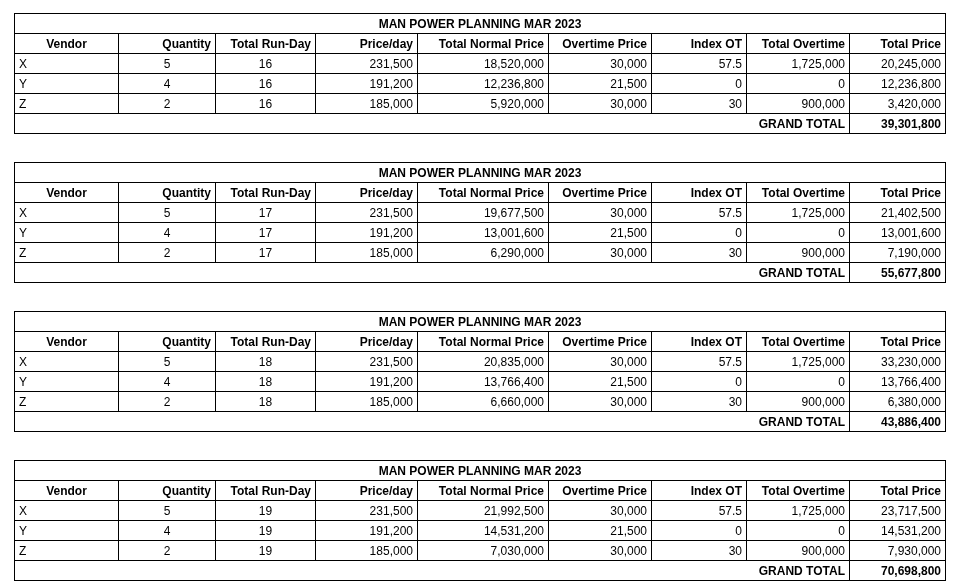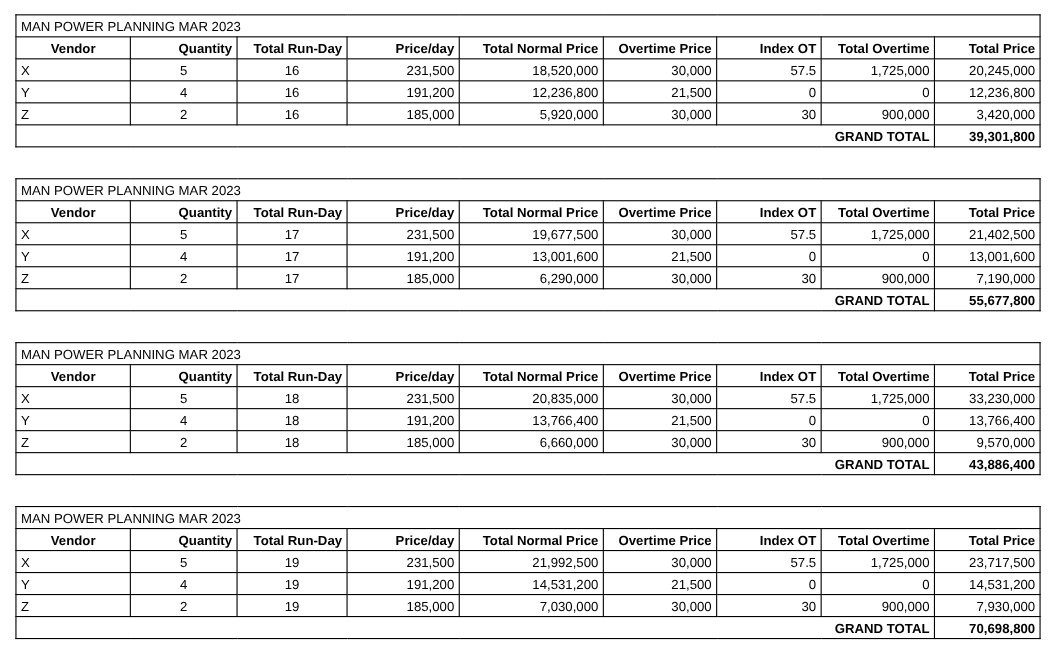--- a/index.html
+++ b/index.html
@@ -26,22 +26,22 @@
   table.mpp td {
     border: 1px solid #000000;
     padding: 2px 4px;
     height: 15px;
     font-size: 12px;
     white-space: nowrap;
     overflow: hidden;
     vertical-align: middle;
   }
   td.title {
-    text-align: left;
-    font-weight: normal;
+    text-align: center;
+    font-weight: bold;
   }
   td.h {
     font-weight: bold;
     text-align: right;
   }
   td.h.left { text-align: center; }
   td.left { text-align: left; }
   td.center { text-align: center; }
   td.right { text-align: right; }
   td.gt {
@@ -240,21 +240,21 @@
     </tr>
     <tr>
       <td class="left">Z</td>
       <td class="center">2</td>
       <td class="center">18</td>
       <td class="right">185,000</td>
       <td class="right">6,660,000</td>
       <td class="right">30,000</td>
       <td class="right">30</td>
       <td class="right">900,000</td>
-      <td class="right">9,570,000</td>
+      <td class="right">6,380,000</td>
     </tr>
     <tr>
       <td colspan="8" class="gt">GRAND TOTAL</td>
       <td class="right bold">43,886,400</td>
     </tr>
   </tbody>
     </table>
 
   <table class="mpp">
     <colgroup>

